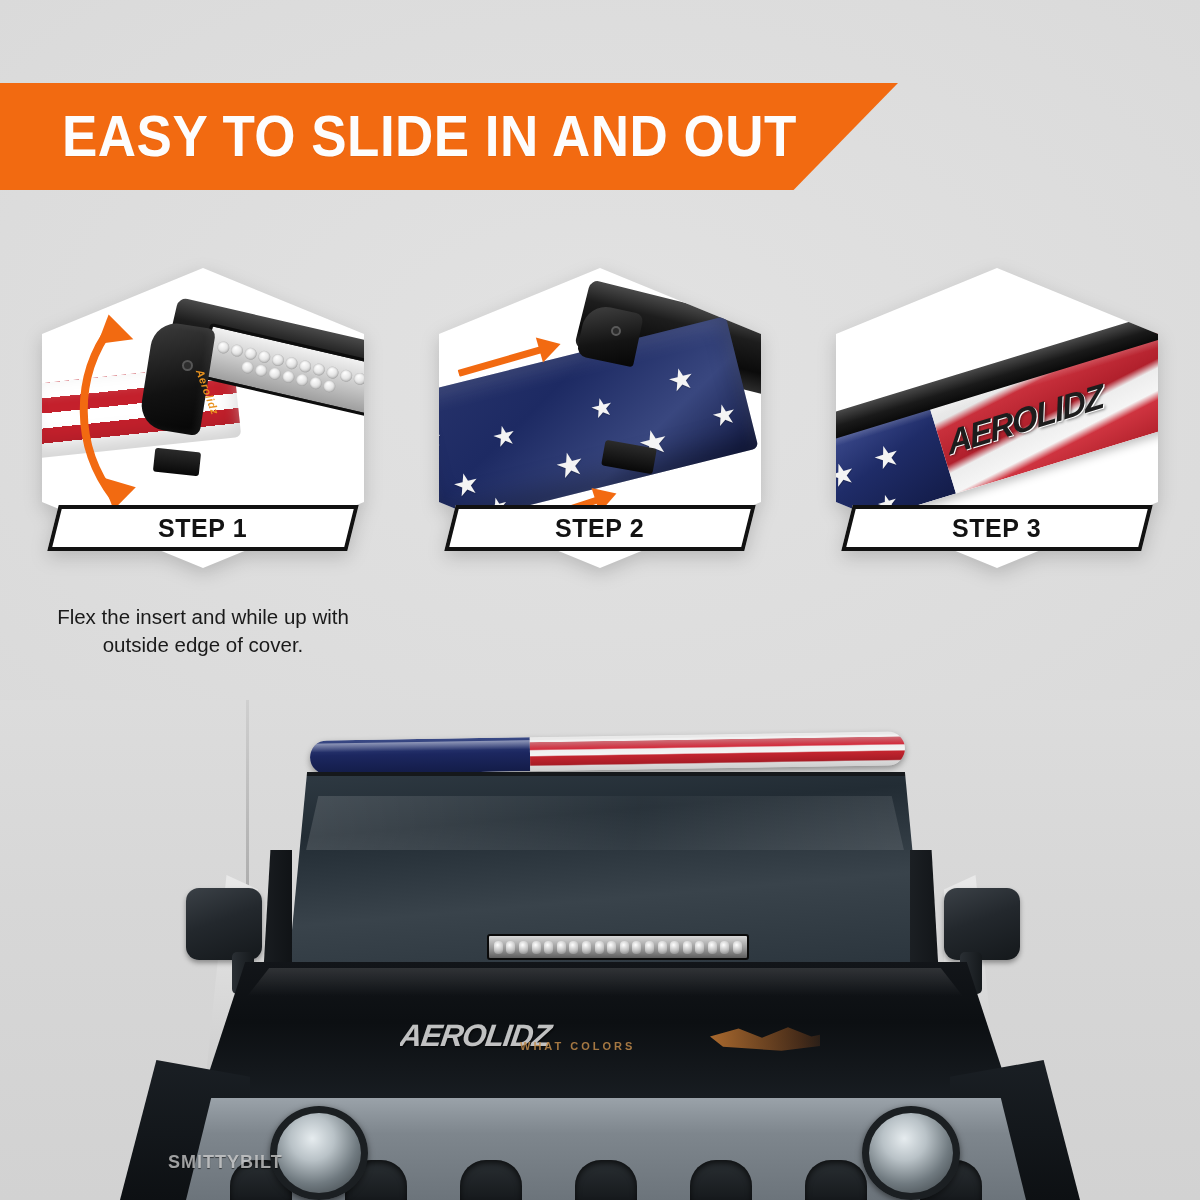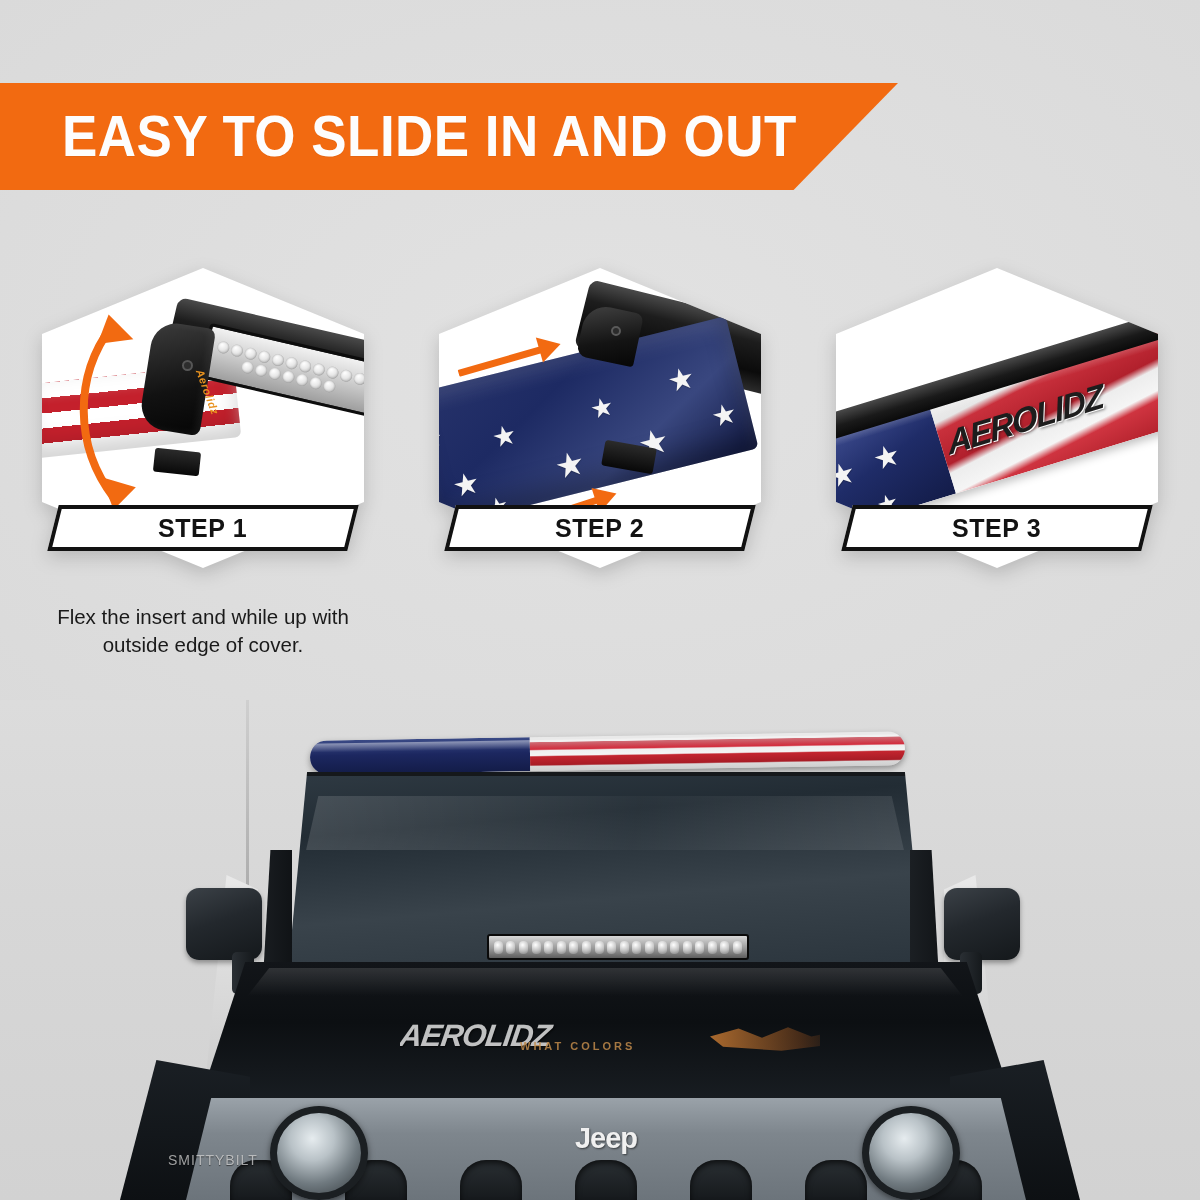--- a/index.html
+++ b/index.html
@@ -311,21 +311,21 @@
   .fender {
     position:absolute; top:360px;
     width:130px; height:140px;
     background:linear-gradient(180deg,#1a1f24,#0d1013);
   }
   .fender-l { left:120px; clip-path: polygon(28% 0, 100% 12%, 100% 100%, 0 100%); }
   .fender-r { left:950px; clip-path: polygon(0 12%, 72% 0, 100% 100%, 0 100%); }
 
   .bumper-text {
     position:absolute; left:168px; top:452px;
-    font-size:14px; font-weight:normal; letter-spacing:1px;
+    font-size:18px; font-weight:bold; letter-spacing:1px;
     color:#cfcfcf; opacity:0.75;
     text-shadow:0 1px 1px rgba(0,0,0,0.7);
   }
 
   .mirror {
     position:absolute; top:188px;
     width:76px; height:72px;
     background:linear-gradient(160deg,#3b4147 0%,#23282d 45%,#14181b 100%);
     border-radius:13px;
     box-shadow:0 3px 5px rgba(0,0,0,0.35);
@@ -569,21 +569,20 @@
     <div class="hood-decal">
       <span class="decal-main">AEROLIDZ</span>
       <span class="decal-sub">WHAT COLORS</span>
       <span class="decal-flame"></span>
     </div>
 
     <div class="fender fender-l"></div>
     <div class="fender fender-r"></div>
 
     <div class="grille">
-      <div class="jeep-badge">Jeep</div>
       <div class="slots">
         <span class="slot"></span>
         <span class="slot"></span>
         <span class="slot"></span>
         <span class="slot"></span>
         <span class="slot"></span>
         <span class="slot"></span>
         <span class="slot"></span>
       </div>
     </div>

